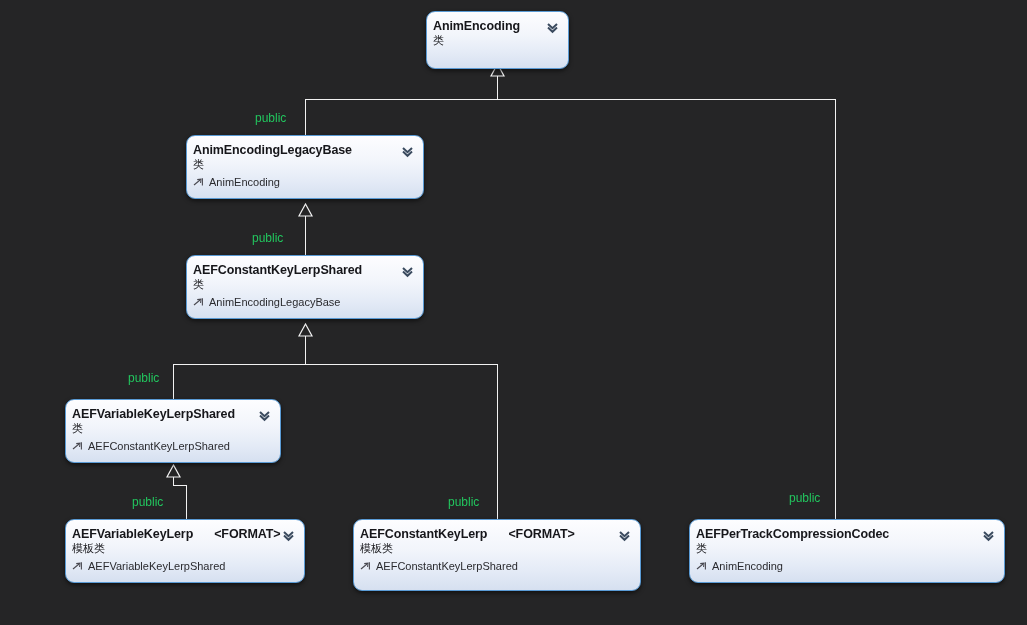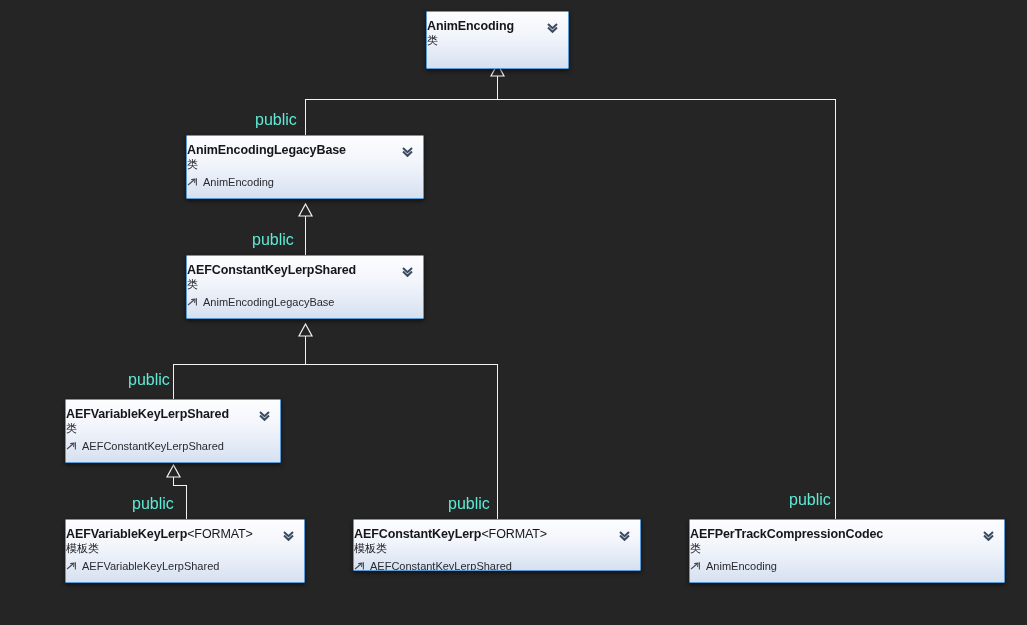--- a/index.html
+++ b/index.html
@@ -19,56 +19,57 @@
   
   .line {
     position: absolute;
     background: #f2f2f2;
   }
   .line.h { height: 1px; }
   .line.v { width: 1px; }
 
   .edge-label {
     position: absolute;
-    color: #5eead4;
-    font-size: 16px;
+    color: #22c55e;
+    font-size: 12px;
     font-family: "Liberation Sans", sans-serif;
     white-space: nowrap;
   }
 
   
   .tri {
     position: absolute;
     width: 15px;
     height: 13px;
   }
   .tri svg { display: block; }
 
   
   .node {
     position: absolute;
     box-sizing: border-box;
     border: 1px solid #5a9bd5;
-    border-radius: 1px;
+    border-radius: 9px;
     background: linear-gradient(to bottom, #fdfdff 0%, #f2f5fb 42%, #e3eaf6 75%, #d6e0f0 100%);
     box-shadow: 0 2px 4px rgba(0,0,0,0.55);
-    padding: 7px 10px 8px 0;
+    padding: 7px 10px 8px 6px;
     overflow: hidden;
   }
   .node-title {
     font-size: 12.5px;
     font-weight: bold;
     color: #16161a;
     letter-spacing: -0.1px;
     line-height: 15px;
     white-space: nowrap;
     padding-right: 22px;
   }
   .node-title .generic {
-    font-weight: normal;
+    font-weight: bold;
+    margin-left: 21px;
   }
   .node-kind {
     font-size: 11px;
     color: #16161a;
     line-height: 14px;
     font-family: "DejaVu Sans", sans-serif;
     white-space: nowrap;
   }
   .node-base {
     display: flex;
@@ -227,21 +228,21 @@
       <span>AEFVariableKeyLerpShared</span>
     </div>
     <span class="chevron">
       <svg width="13" height="13" viewBox="0 0 13 13">
           <path d="M2 3 L6.5 7.2 L11 3" fill="none" stroke="#3a4a5e" stroke-width="2"></path>
           <path d="M2 6.6 L6.5 10.8 L11 6.6" fill="none" stroke="#3a4a5e" stroke-width="2"></path>
         </svg>
     </span>
   </div>
 
-  <div class="node" style="left:353px; top:519px; width:288px; height:52px;">
+  <div class="node" style="left:353px; top:519px; width:288px; height:72px;">
     <div class="node-title"><span>AEFConstantKeyLerp</span><span class="generic">&lt;FORMAT&gt;</span></div>
     <div class="node-kind">模板类</div>
     <div class="node-base">
       <svg class="base-icon" viewBox="0 0 11 11">
           <path d="M1 8 L7 3" stroke="#4a4a52" stroke-width="1.1" fill="none"></path>
           <path d="M4.2 2.6 L8 2.2 L7.6 6" fill="none" stroke="#4a4a52" stroke-width="1.1"></path>
           <path d="M9.4 1.3 L9.4 8.6" stroke="#4a4a52" stroke-width="1.1"></path>
         </svg>
       <span>AEFConstantKeyLerpShared</span>
     </div>

